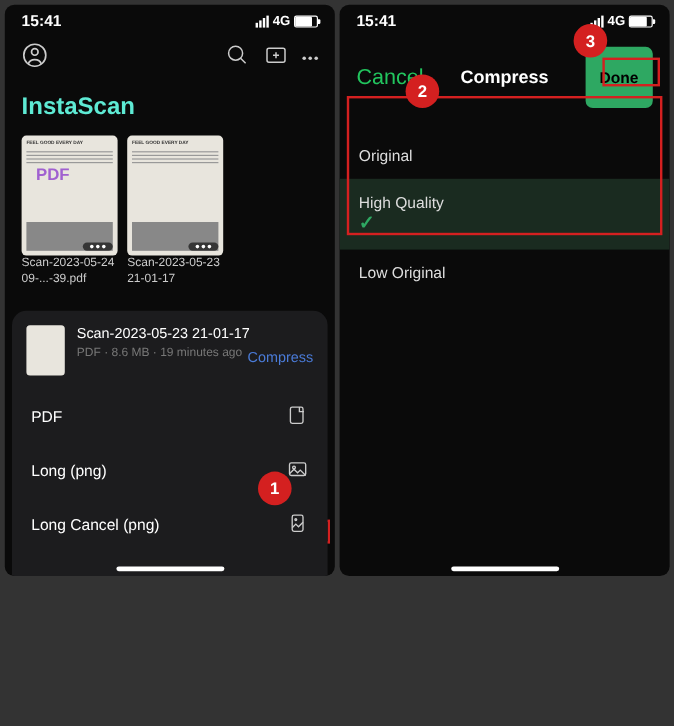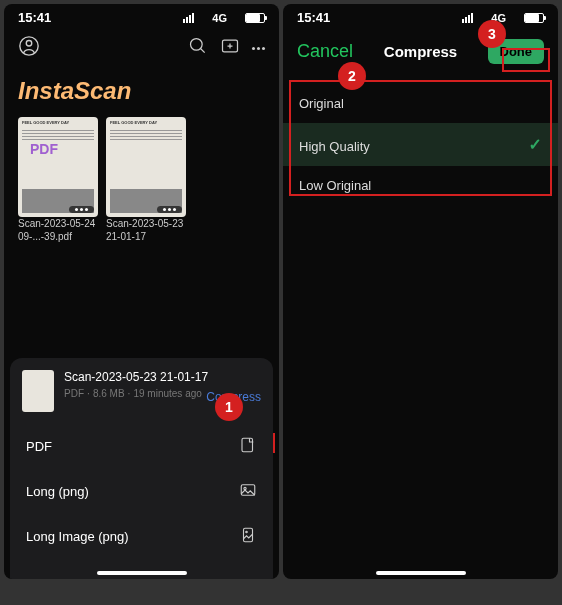--- a/index.html
+++ b/index.html
@@ -1,25 +1,25 @@
 <!DOCTYPE html>
 <html><head>
 <meta charset="utf-8">
 <style>
 * { margin: 0; padding: 0; box-sizing: border-box; font-family: -apple-system, BlinkMacSystemFont, sans-serif; }
 body { background: #333; display: flex; gap: 4px; padding: 4px; }
-.phone { width: 277px; height: 575px; background: #0a0a0a; border-radius: 8px; position: relative; overflow: hidden; }
+.phone { width: 277px; height: 476px; background: #0a0a0a; border-radius: 8px; position: relative; overflow: hidden; }
 .status-bar { display: flex; justify-content: space-between; align-items: center; padding: 6px 14px 2px; color: #fff; font-size: 13px; font-weight: 600; }
-.status-right { display: flex; align-items: center; gap: 18px; font-size: 11px; }
+.status-right { display: flex; align-items: center; gap: 3px; font-size: 11px; }
 .header { display: flex; justify-content: space-between; align-items: center; padding: 8px 14px; }
 .header-left svg, .header-right svg { fill: none; stroke: #ccc; }
 .header-right { display: flex; gap: 12px; align-items: center; }
 .dots { display: flex; gap: 2px; }
 .dots span { width: 3px; height: 3px; background: #ccc; border-radius: 50%; }
-.app-title { color: #fdba74; font-size: 24px; font-weight: 600; padding: 8px 14px 12px; font-style: italic; }
+.app-title { color: #5eead4; font-size: 20px; font-weight: 600; padding: 8px 14px 12px; }
 .grid { display: flex; gap: 8px; padding: 0 14px; }
 .doc { width: 80px; }
 .thumb { width: 80px; height: 100px; background: #e8e5dd; border-radius: 4px; position: relative; overflow: hidden; display: flex; flex-direction: column; padding: 4px; }
 .thumb-header { font-size: 4px; color: #333; font-weight: bold; line-height: 1.2; }
 .thumb-lines { flex: 1; display: flex; flex-direction: column; gap: 2px; margin-top: 4px; }
 .thumb-line { height: 1px; background: #999; }
 .thumb-img { height: 24px; background: #888; margin-top: 2px; }
 .pdf-overlay { position: absolute; top: 24px; left: 12px; color: #a060d0; font-size: 14px; font-weight: bold; }
 .thumb-dots { position: absolute; bottom: 4px; right: 4px; background: rgba(0,0,0,0.6); border-radius: 6px; padding: 2px 6px; display: flex; gap: 2px; }
 .thumb-dots span { width: 3px; height: 3px; background: #fff; border-radius: 50%; }
@@ -30,26 +30,26 @@
 .sheet-info { flex: 1; }
 .sheet-title { color: #fff; font-size: 12px; margin-bottom: 4px; }
 .sheet-meta { color: #777; font-size: 10px; }
 .compress-btn { color: #4a7bd8; font-size: 12px; position: absolute; right: 12px; top: 20px; }
 .box1 { position: absolute; border: 2px solid #d42020; right: 4px; top: 429px; width: 58px; height: 20px; }
 .badge1 { position: absolute; right: 36px; top: 389px; width: 28px; height: 28px; background: #d42020; border-radius: 50%; color: #fff; display: flex; align-items: center; justify-content: center; font-size: 14px; font-weight: bold; z-index: 10; }
 .option { display: flex; justify-content: space-between; align-items: center; padding: 12px 16px; color: #fff; font-size: 13px; }
 .modal-header { display: flex; justify-content: space-between; align-items: center; padding: 12px 14px; position: relative; }
 .cancel { color: #22c55e; font-size: 18px; }
 .modal-title { color: #fff; font-size: 15px; font-weight: 600; position: absolute; left: 50%; transform: translateX(-50%); }
-.done-btn { background: #2ea862; color: #000; padding: 5px 12px; border-radius: 6px; font-size: 13px; font-weight: 600; }
+.done-btn { background: #2ea862; color: #000; padding: 18px 12px; border-radius: 6px; font-size: 13px; font-weight: 600; }
 .box-done { position: absolute; border: 2px solid #d42020; right: 8px; top: 44px; width: 48px; height: 24px; }
 .badge3 { position: absolute; right: 52px; top: 16px; width: 28px; height: 28px; background: #d42020; border-radius: 50%; color: #fff; display: flex; align-items: center; justify-content: center; font-size: 14px; font-weight: bold; z-index: 10; }
 .options-list { margin-top: 8px; }
-.opt-row { padding: 12px 16px; color: #ddd; font-size: 13px; display: flex; justify-content: space-between; align-items: flex-end; }
-.opt-row.selected { background: #1a2b20; }
+.opt-row { padding: 12px 16px; color: #ddd; font-size: 13px; display: flex; justify-content: space-between; align-items: flex-start; }
+.opt-row.selected { background: #1a2b20; flex-direction: column; }
 .box-options { position: absolute; border: 2px solid #d42020; left: 6px; right: 6px; top: 76px; height: 116px; }
 .badge2 { position: absolute; left: 55px; top: 58px; width: 28px; height: 28px; background: #d42020; border-radius: 50%; color: #fff; display: flex; align-items: center; justify-content: center; font-size: 14px; font-weight: bold; z-index: 10; }
 .check { color: #2ea862; font-size: 16px; font-weight: bold; }
 .home-ind { position: absolute; bottom: 4px; left: 50%; transform: translateX(-50%); width: 90px; height: 4px; background: #fff; border-radius: 2px; }
 .signal { display: inline-flex; align-items: flex-end; gap: 1px; }
 .signal span { width: 2px; background: #fff; }
 .signal span:nth-child(1) { height: 4px; } .signal span:nth-child(2) { height: 6px; } .signal span:nth-child(3) { height: 8px; } .signal span:nth-child(4) { height: 10px; }
 .battery { width: 20px; height: 10px; border: 1px solid #fff; border-radius: 2px; position: relative; }
 .battery::after { content: ''; position: absolute; right: -3px; top: 2px; width: 2px; height: 4px; background: #fff; border-radius: 0 1px 1px 0; }
 .battery-fill { background: #fff; height: 100%; width: 80%; border-radius: 1px; }
@@ -163,21 +163,21 @@
     </div>
     <div class="option">
       <span>Long (png)</span>
       <span><svg width="18" height="18" viewBox="0 0 24 24" fill="none" stroke="#ccc" stroke-width="1.5">
             <rect x="3" y="5" width="18" height="14" rx="2"></rect>
             <circle cx="8" cy="10" r="1.5"></circle>
             <path d="M3 17l5-5 4 4 3-3 6 6"></path>
           </svg></span>
     </div>
     <div class="option">
-      <span>Long Image (png)</span>
+      <span>Long Cancel (png)</span>
       <span><svg width="18" height="18" viewBox="0 0 24 24" fill="none" stroke="#ccc" stroke-width="1.5">
             <rect x="6" y="3" width="12" height="18" rx="2"></rect>
             <circle cx="10" cy="8" r="1"></circle>
             <path d="M6 17l4-4 3 3 5-5"></path>
           </svg></span>
     </div>
   </div>
   <div class="home-ind"></div>
 </div>
 

